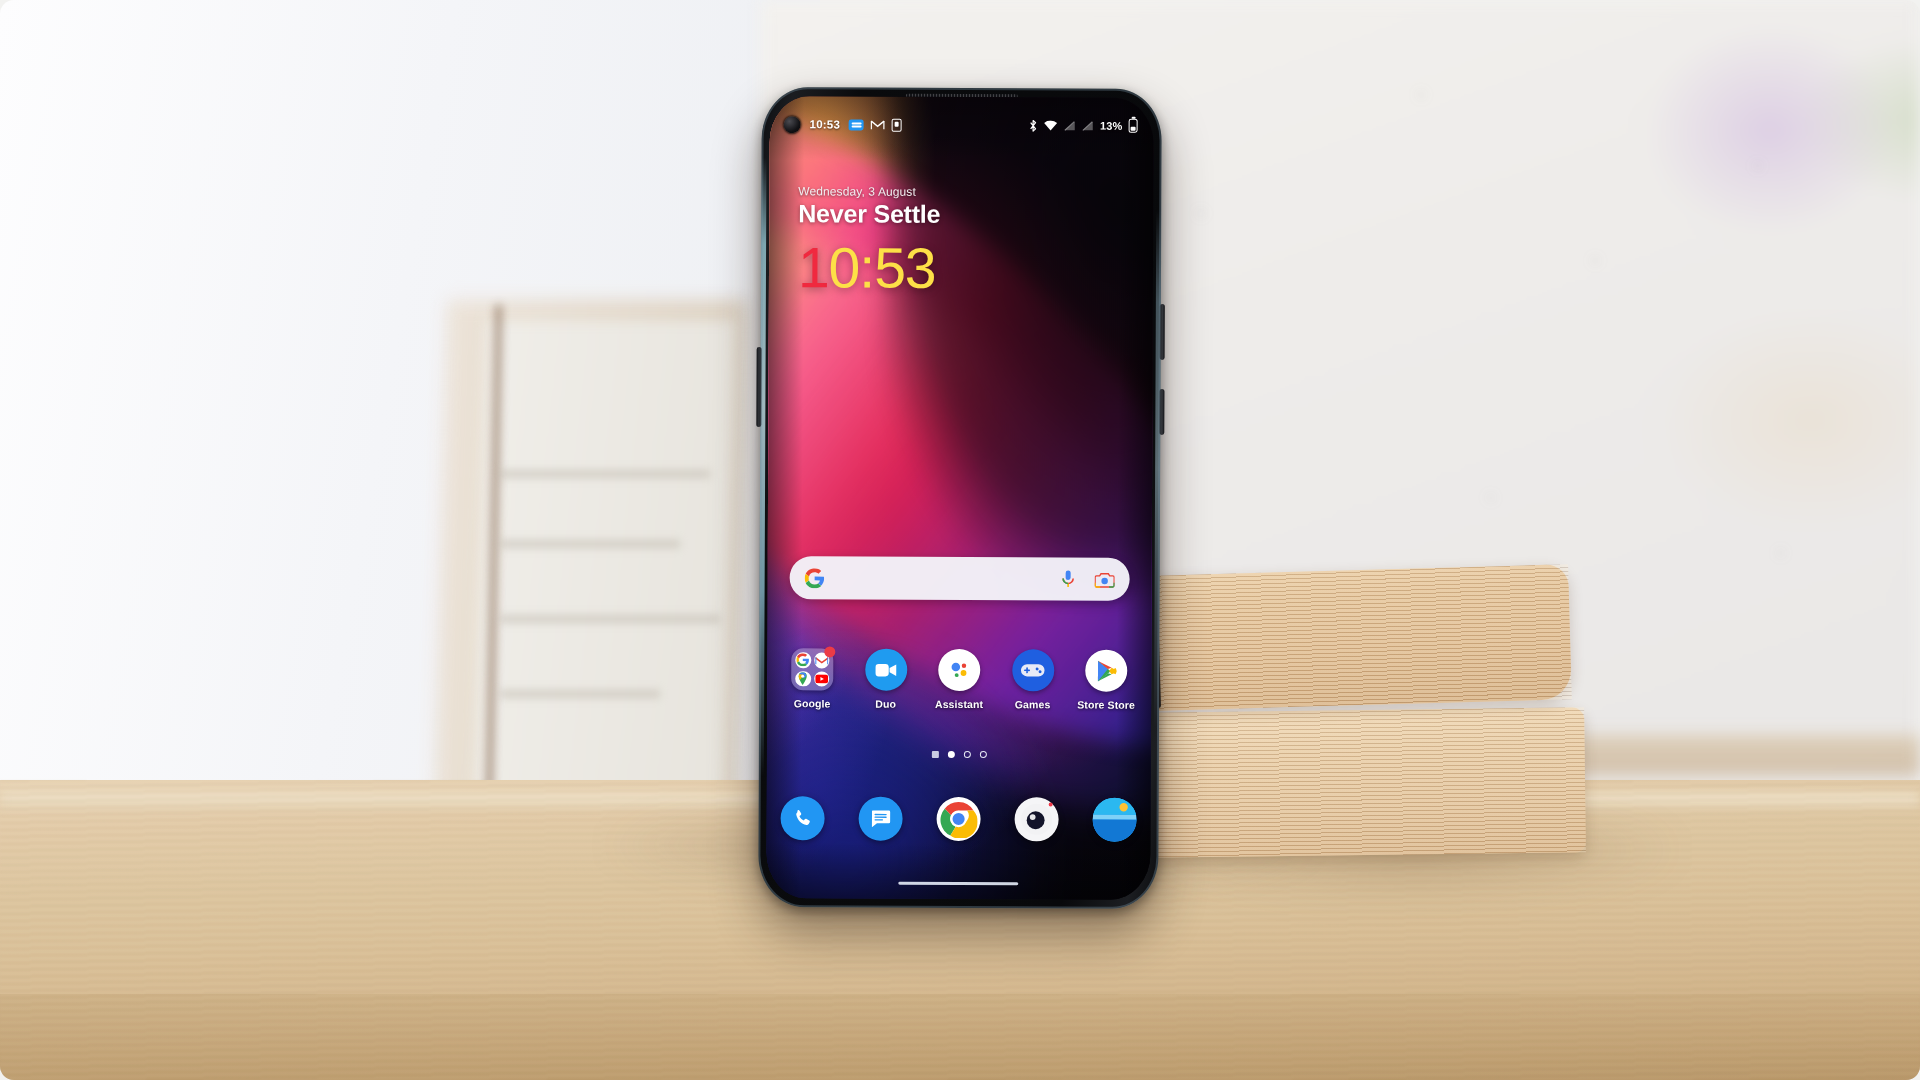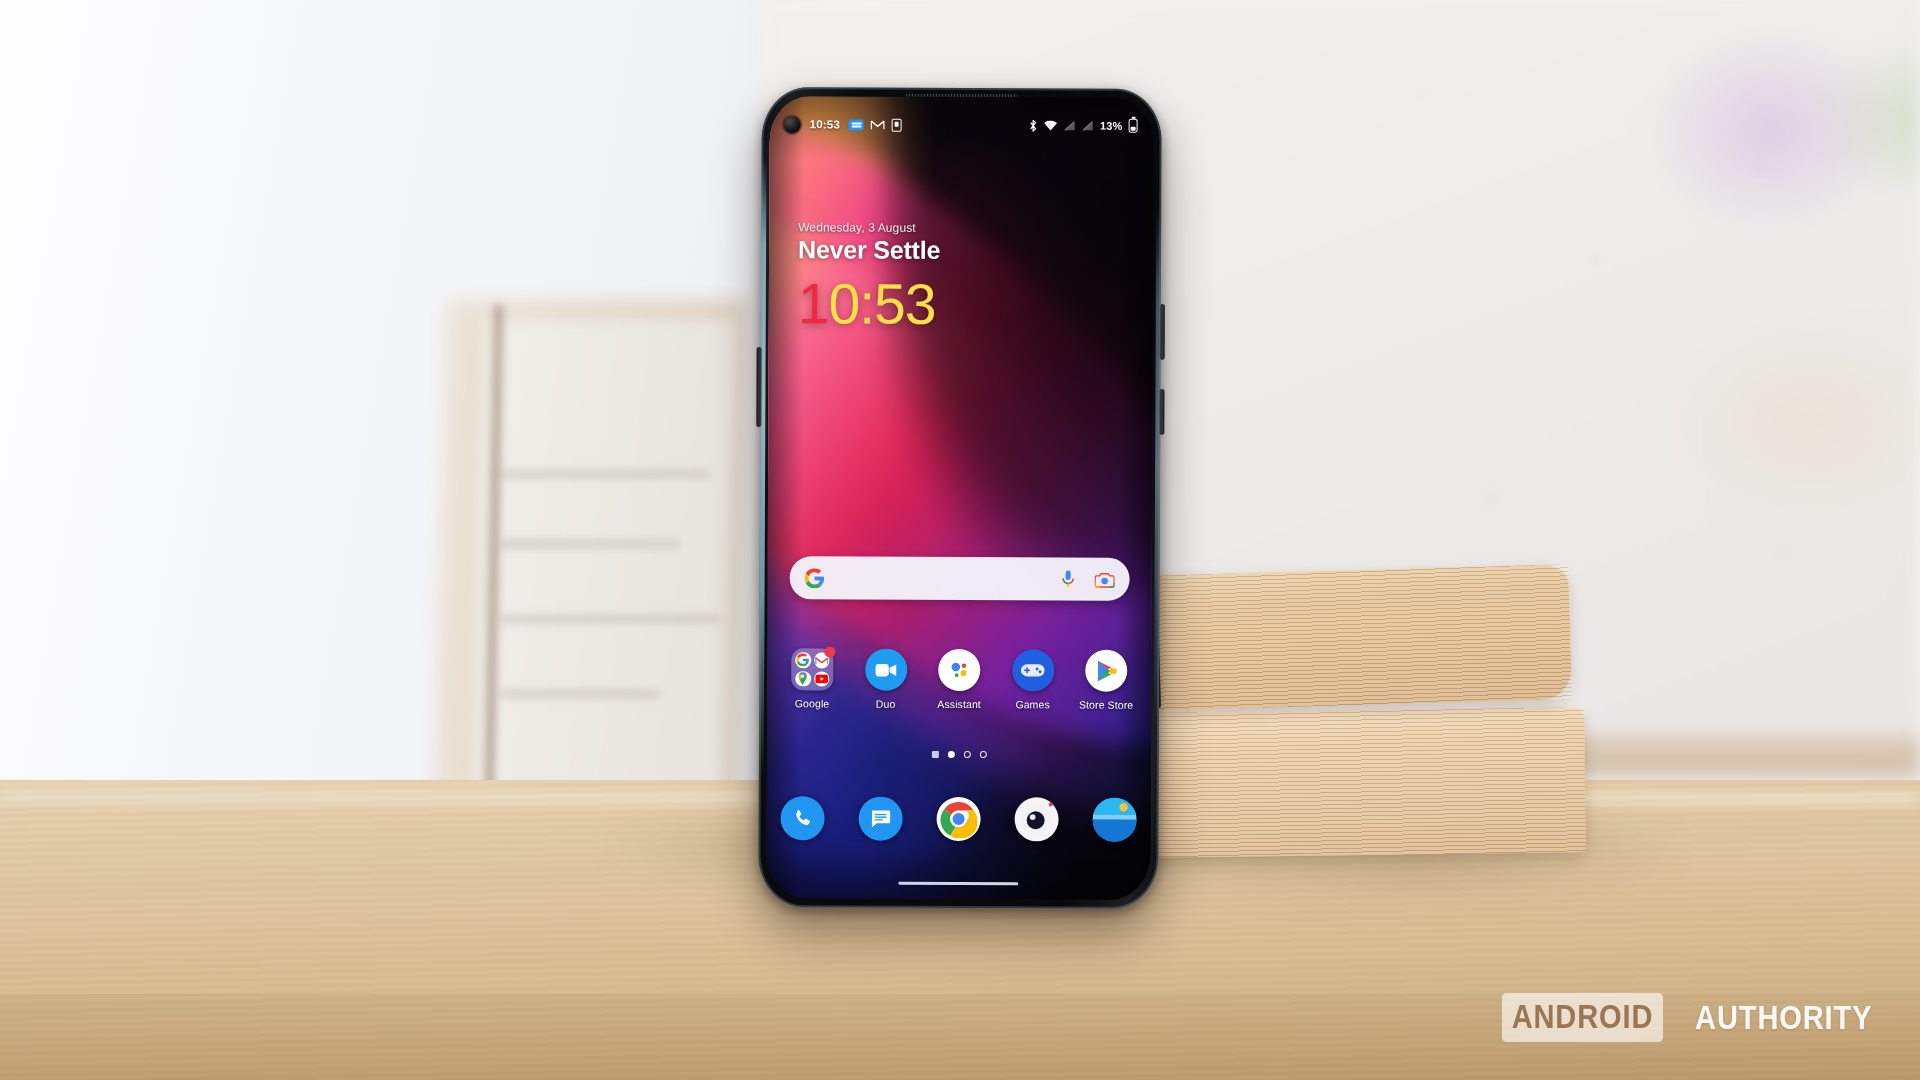--- a/index.html
+++ b/index.html
@@ -4,21 +4,21 @@
 <style>
   * { margin:0; padding:0; box-sizing:border-box; }
   html,body { width:1920px; height:1080px; overflow:hidden; }
   body {
     font-family:"Liberation Sans", sans-serif;
     background:#f2f2f0;
     position:relative;
   }
 
   
-  #scene { position:absolute; inset:0; overflow:hidden; }
+  #scene { position:absolute; inset:0; overflow:hidden;border-radius:14px; }
 
   
   .wall {
     position:absolute; left:0; top:0; width:820px; height:1080px;
     background:linear-gradient(100deg,#fdfdfe 0%,#f4f5f8 45%,#eceef2 100%);
   }
   
   .frame-outer {
     position:absolute; left:440px; top:300px; width:300px; height:560px;
     background:linear-gradient(95deg,#ece3d7 0%,#e2d6c6 55%,#d8cbb9 100%);
@@ -294,21 +294,21 @@
   .ic-batt::before {
     content:""; position:absolute; left:2px; top:-3px; width:4px; height:2px;
     background:#fff; border-radius:1px;
   }
   .ic-batt::after {
     content:""; position:absolute; left:0.6px; bottom:0.6px; right:0.6px; height:33%;
     background:#fff; border-radius:1px;
   }
 
   
-  #lock-info { position:absolute; left:29px; top:88px; z-index:5;margin-top:36px; }
+  #lock-info { position:absolute; left:29px; top:88px; z-index:5; }
   #lock-date {
     color:#f2eef0; font-size:12px; letter-spacing:.1px;
     text-shadow:0 1px 3px rgba(0,0,0,.55);
   }
   #lock-greeting {
     color:#fff; font-size:25px; font-weight:700; margin-top:1px;
     letter-spacing:-.2px; text-shadow:0 1px 4px rgba(0,0,0,.45);
   }
   #lock-clock {
     margin-top:12px; font-size:57px; line-height:.95; font-weight:300;
@@ -340,21 +340,21 @@
   .app {
     width:66px; display:flex; flex-direction:column; align-items:center;
   }
   .app-icon {
     width:42px; height:42px; border-radius:50%;
     display:flex; align-items:center; justify-content:center;
     position:relative;
     box-shadow:0 2px 5px rgba(0,0,0,.38);
   }
   .app-label {
-    margin-top:7px; color:#fff; font-size:10.5px; font-weight:400;
+    margin-top:7px; color:#fff; font-size:10.5px; font-weight:700;
     text-shadow:0 1px 3px rgba(0,0,0,.75); white-space:nowrap;
     letter-spacing:.1px;
   }
   
   .folder {
     width:42px; height:42px; border-radius:12px;
     background:rgba(232,232,245,.32);
     display:grid; grid-template-columns:1fr 1fr; grid-template-rows:1fr 1fr;
     gap:3px; padding:4px; box-shadow:0 2px 5px rgba(0,0,0,.38);
     position:relative;
@@ -691,18 +691,14 @@
       </div>
 
       <div id="gesture-bar"></div>
 
       <div class="screen-vignette"></div>
     </div>
 
     <div class="phone-rim"></div>
   </div>
 
-  <div id="watermark">
-    <div id="wm-android"><span>ANDROID</span></div>
-    <div id="wm-authority">AUTHORITY</div>
-  </div>
 
 </div>
 
 </body></html>

